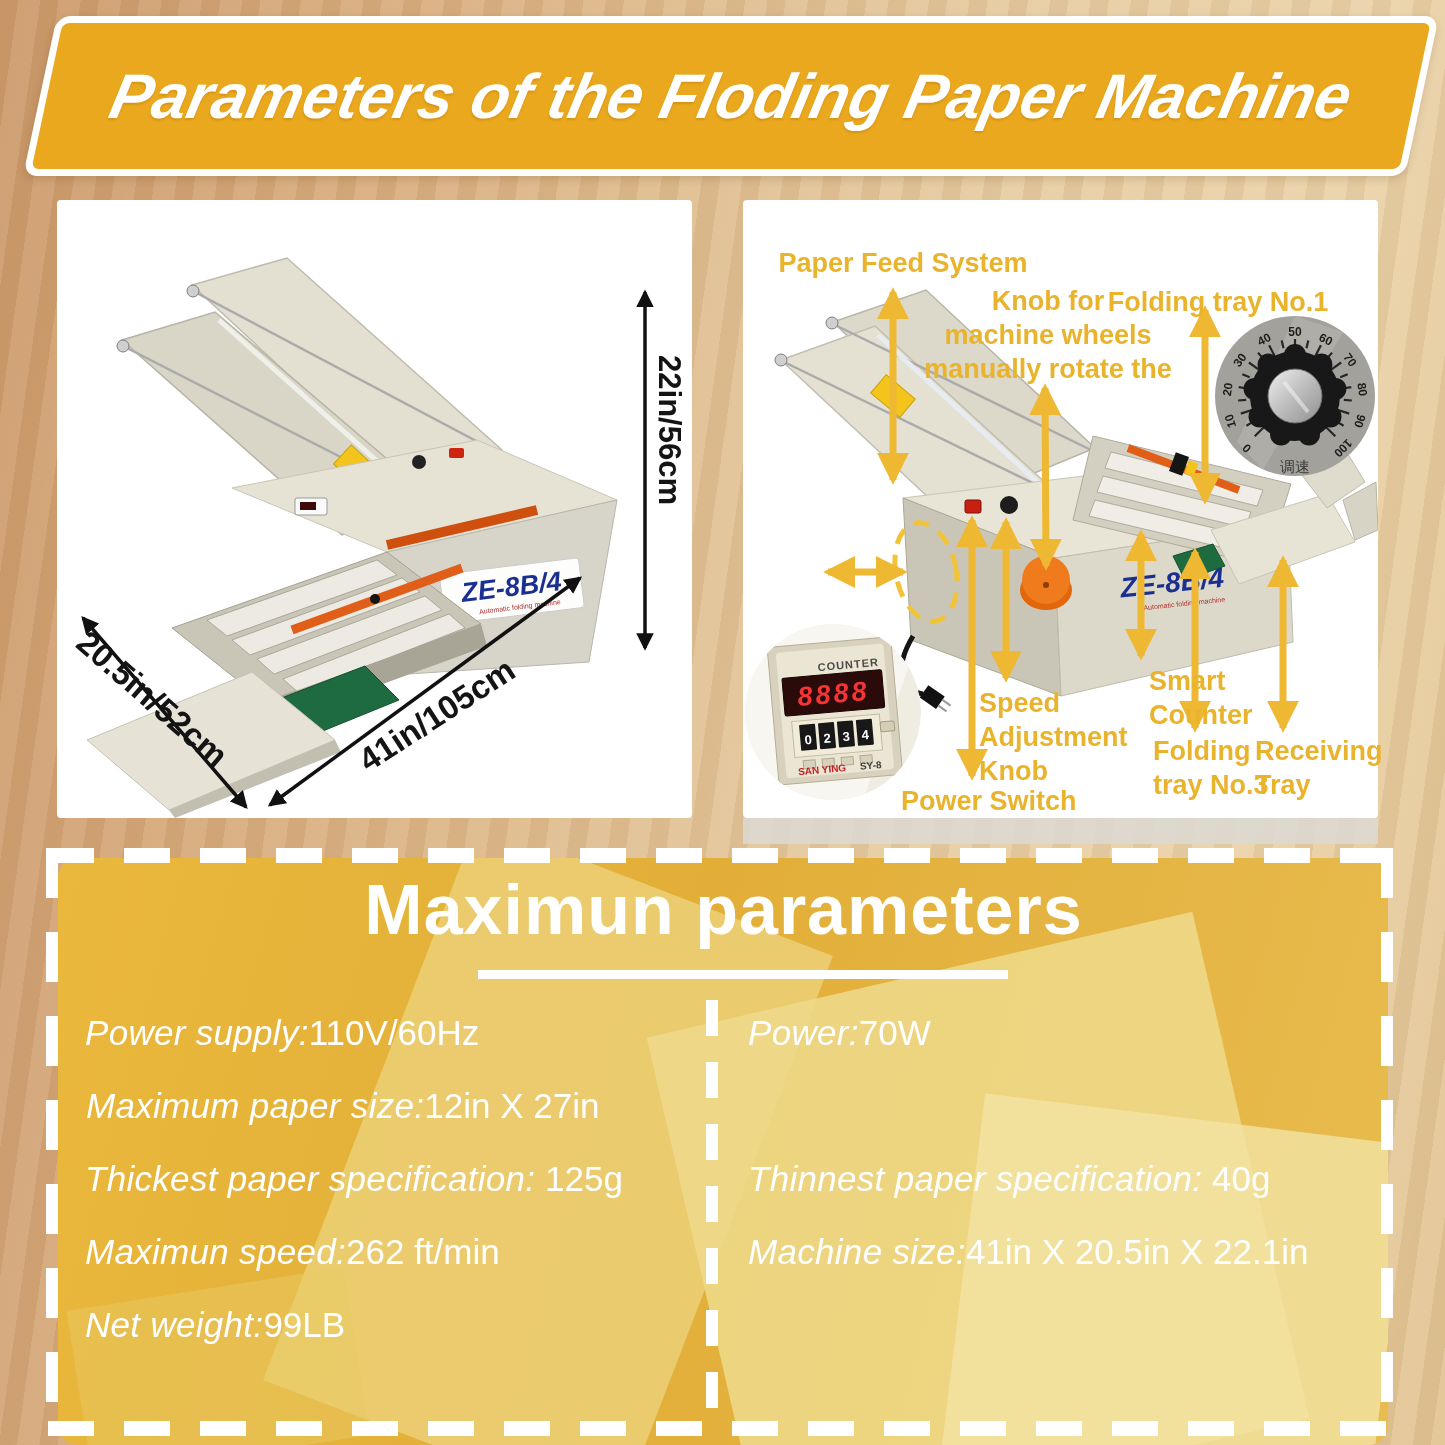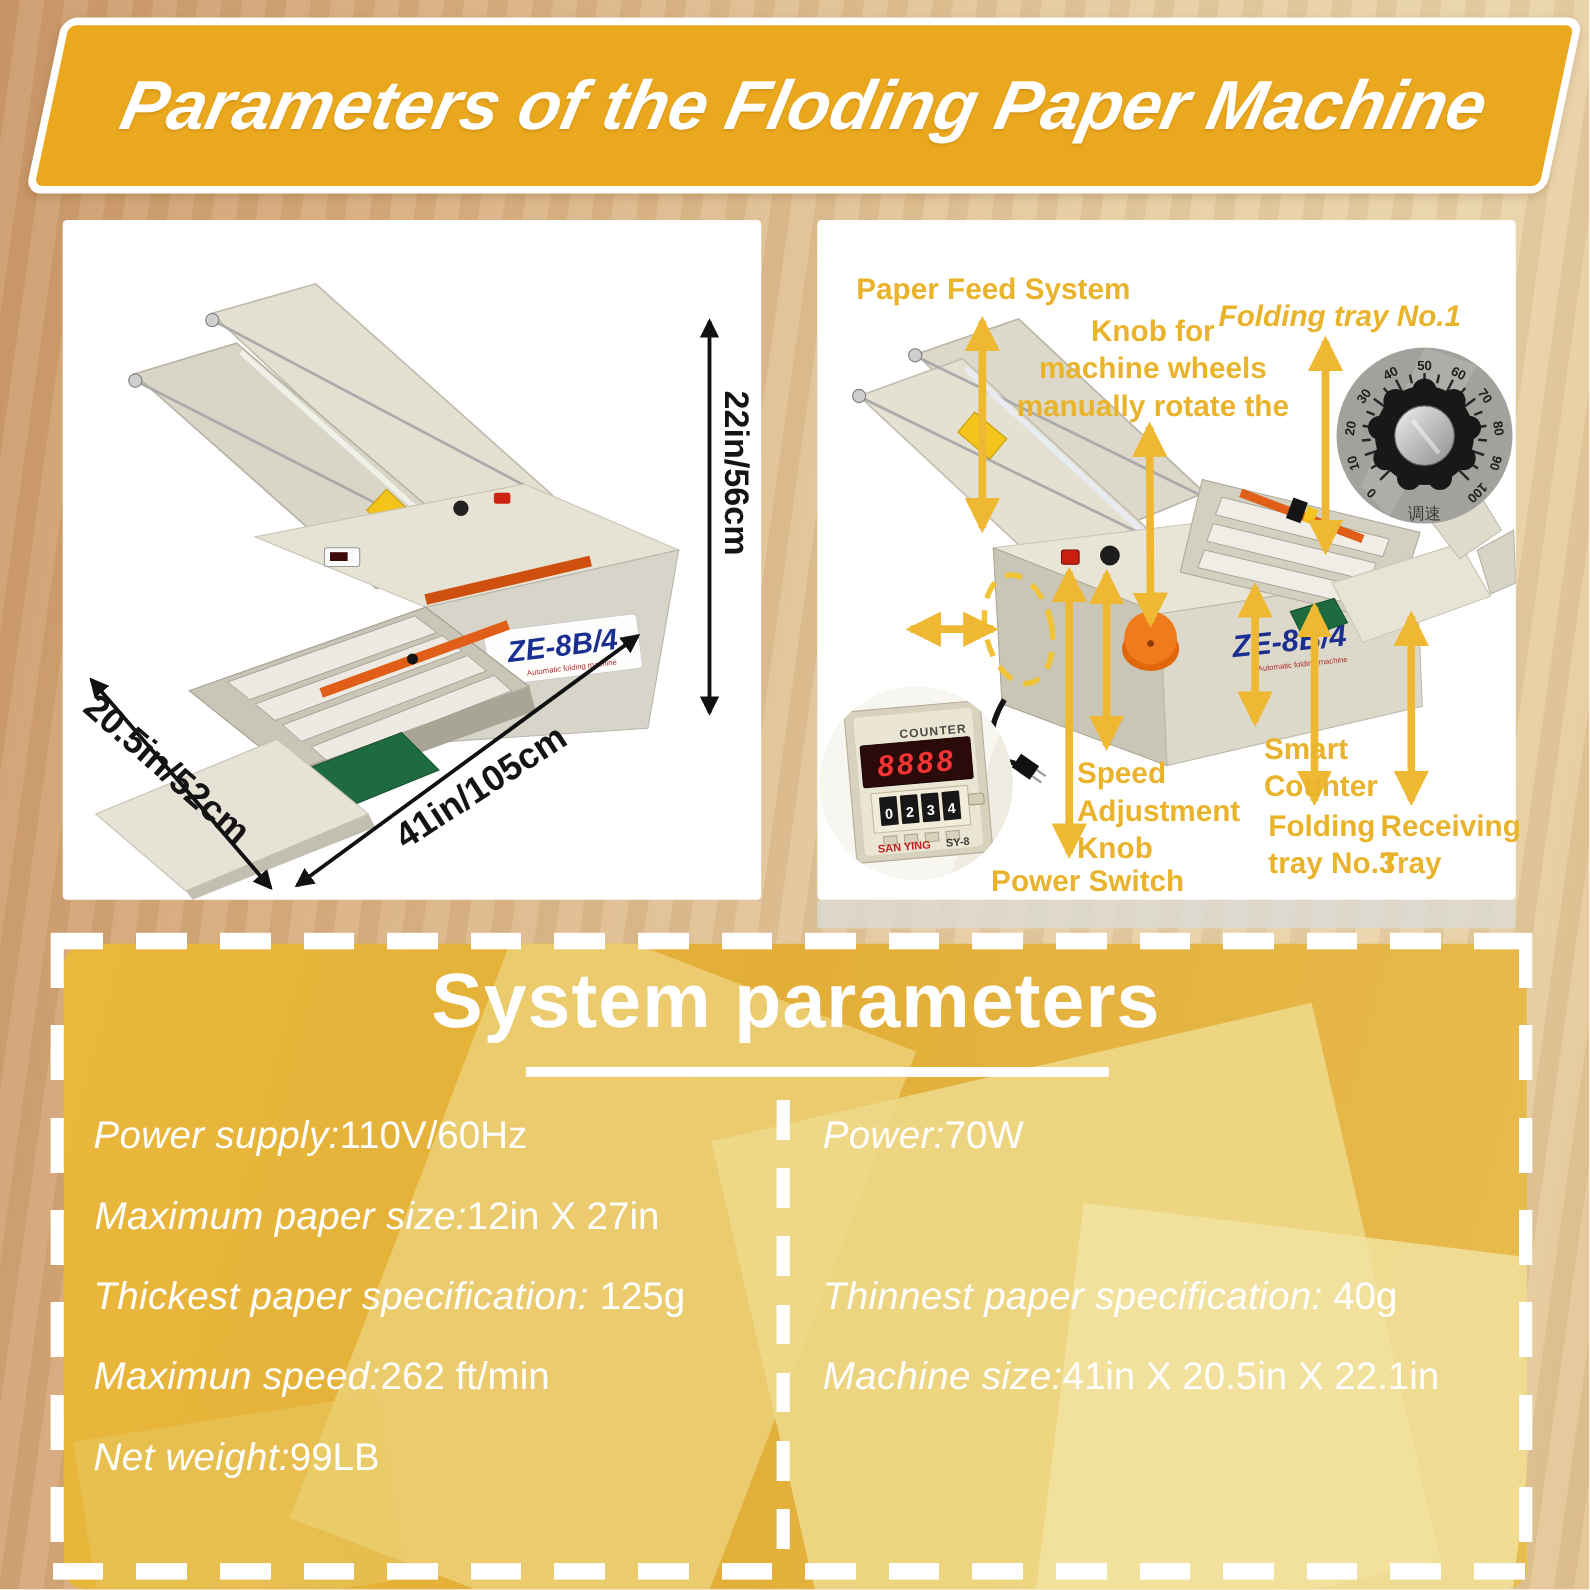--- a/index.html
+++ b/index.html
@@ -23,21 +23,21 @@
   
   .dim{position:absolute;color:#141414;font-weight:bold;text-align:center;white-space:nowrap;}
   .dim-h{left:522px;top:212px;width:180px;font-size:31px;transform:rotate(90deg);}
   .dim-l{left:250px;top:496px;width:260px;font-size:33px;transform:rotate(-33deg);}
   .dim-d{left:-20px;top:480px;width:230px;font-size:33px;transform:rotate(41deg);}
   
   .lbl{position:absolute;color:#e9b32b;font-weight:bold;font-size:27px;line-height:34px;white-space:nowrap;}
   .lbl.center{text-align:center;}
   .lbl-paper{left:30px;top:46px;width:260px;}
   .lbl-knob{left:170px;top:84px;width:270px;}
-  .lbl-tray1{left:350px;top:70px;width:250px;font-style:italic;}
+  .lbl-tray1{left:350px;top:85px;width:250px;}
   .lbl-tray24{left:26px;top:298px;}
   .lbl-speed{left:236px;top:486px;}
   .lbl-smart{left:406px;top:464px;}
   .lbl-power{left:158px;top:584px;}
   .lbl-tray3{left:410px;top:534px;}
   .lbl-recv{left:512px;top:534px;}
   
   .gold-box{position:absolute;left:58px;top:858px;width:1330px;height:587px;border-radius:20px;overflow:hidden;
             background:linear-gradient(105deg,#eab83c 0%,#e2ae38 45%,#e8bc4f 100%);}
   .sheet{position:absolute;}
@@ -326,21 +326,21 @@
     <div class="sheet" style="left:900px;top:260px;width:430px;height:420px;transform:rotate(7deg);background:#f2e4a4;opacity:.8;"></div>
     <div class="sheet" style="left:20px;top:430px;width:280px;height:170px;transform:rotate(-9deg);background:#e7c964;opacity:.5;"></div>
   </div>
 
   <div class="dash-h db-top"></div>
   <div class="dash-h db-bottom"></div>
   <div class="dash-v db-left"></div>
   <div class="dash-v db-right"></div>
   <div class="divider"></div>
 
-  <div class="pp-title">System parameters</div>
+  <div class="pp-title">Maximun parameters</div>
   <div class="pp-underline"></div>
 
   <div class="spec" style="left:85px;top:1013px;">
     <span class="lab">Power supply:</span><span class="val">110V/60Hz</span>
   </div>
   <div class="spec" style="left:86px;top:1086px;">
     <span class="lab">Maximum paper size:</span><span class="val">12in X 27in</span>
   </div>
   <div class="spec" style="left:85px;top:1159px;">
     <span class="lab">Thickest paper specification:</span><span class="val"> 125g</span>

